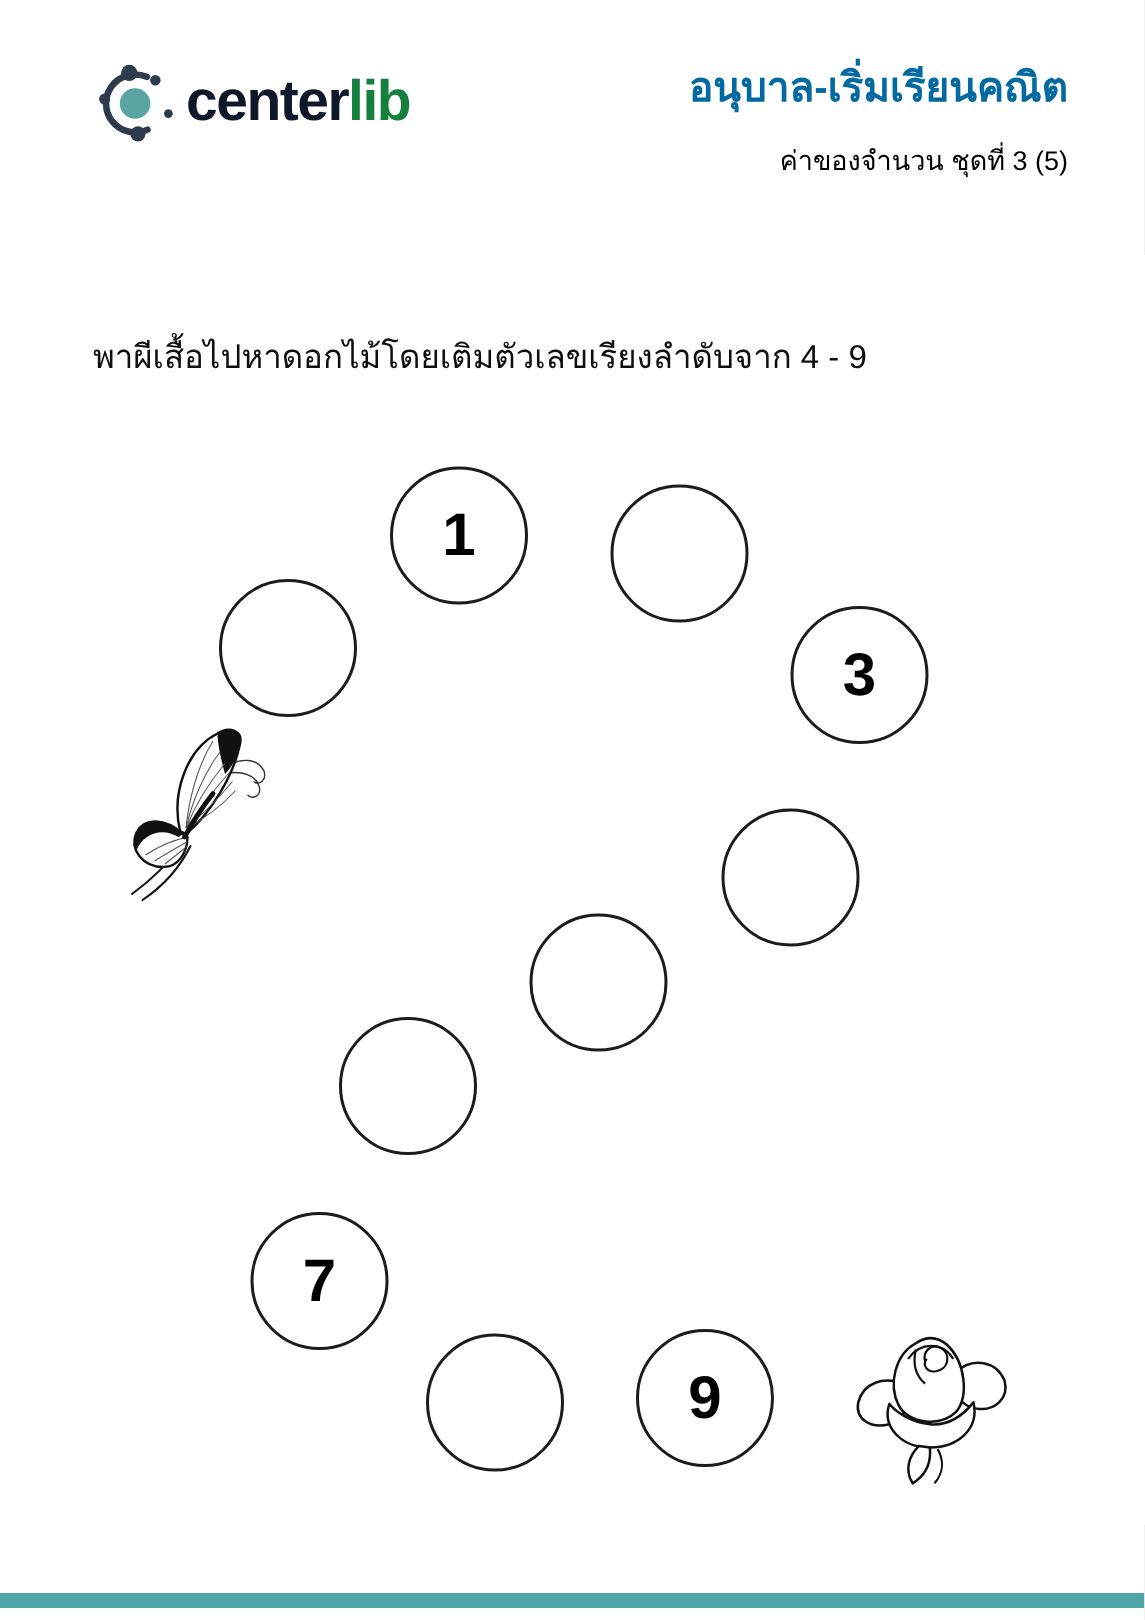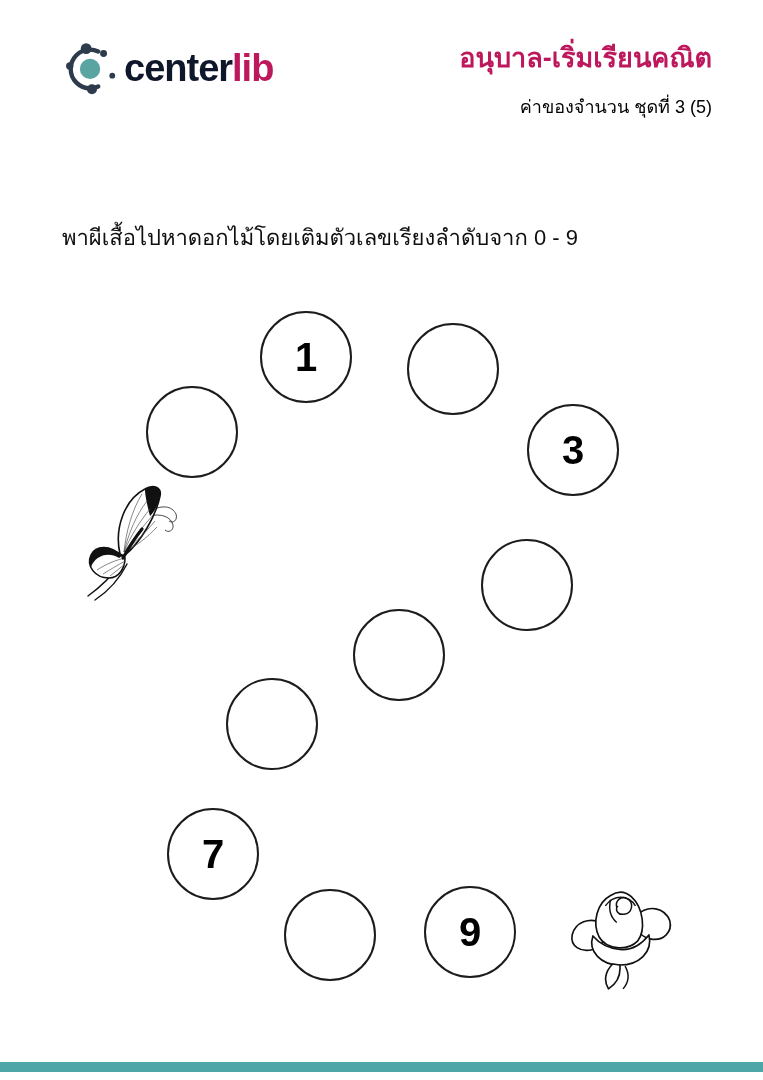--- a/index.html
+++ b/index.html
@@ -21,39 +21,39 @@
   .logo-icon { width: 58px; height: 58px; display: block; }
   .wordmark {
     font-size: 38px;
     font-weight: 700;
     letter-spacing: -1px;
     margin-left: 4px;
     line-height: 1;
     padding-top: 2px;
   }
   .wordmark .brand-dark { color: #0f172a; }
-  .wordmark .brand-teal { color: #be185d; }
+  .wordmark .brand-teal { color: #15803d; }
   .tagline {
     margin-top: 6px;
     font-size: 12.5px;
     color: #3d4b5c;
     letter-spacing: 0.2px;
   }
 
   .header-right {
     position: absolute;
     right: 51px;
     top: 42px;
     text-align: right;
   }
   .header-title {
     font-size: 27px;
     font-weight: 700;
     line-height: 1.25;
-    color: #be185d;
+    color: #0369a1;
   }
   .header-subtitle {
     font-size: 18px;
     margin-top: 16px;
     color: #000;
   }
 
   
   .name-line {
     position: absolute;
@@ -123,21 +123,21 @@
       </div>
     </div>
   </div>
 
   <div class="header-right">
     <div class="header-title">อนุบาล-เริ่มเรียนคณิต</div>
     <div class="header-subtitle">ค่าของจำนวน ชุดที่ 3 (5)</div>
   </div>
 
 
-  <div class="instruction-line">พาผีเสื้อไปหาดอกไม้โดยเติมตัวเลขเรียงลำดับจาก 0 - 9</div>
+  <div class="instruction-line">พาผีเสื้อไปหาดอกไม้โดยเติมตัวเลขเรียงลำดับจาก 4 - 9</div>
 
   <div class="circle" style="left:146px; top:386px;"></div>
   <div class="circle" style="left:260px; top:311px;">1</div>
   <div class="circle" style="left:407px; top:323px;"></div>
   <div class="circle" style="left:527px; top:404px;">3</div>
   <div class="circle" style="left:481px; top:539px;"></div>
   <div class="circle" style="left:353px; top:609px;"></div>
   <div class="circle" style="left:226px; top:678px;"></div>
   <div class="circle" style="left:167px; top:808px;">7</div>
   <div class="circle" style="left:284px; top:889px;"></div>

